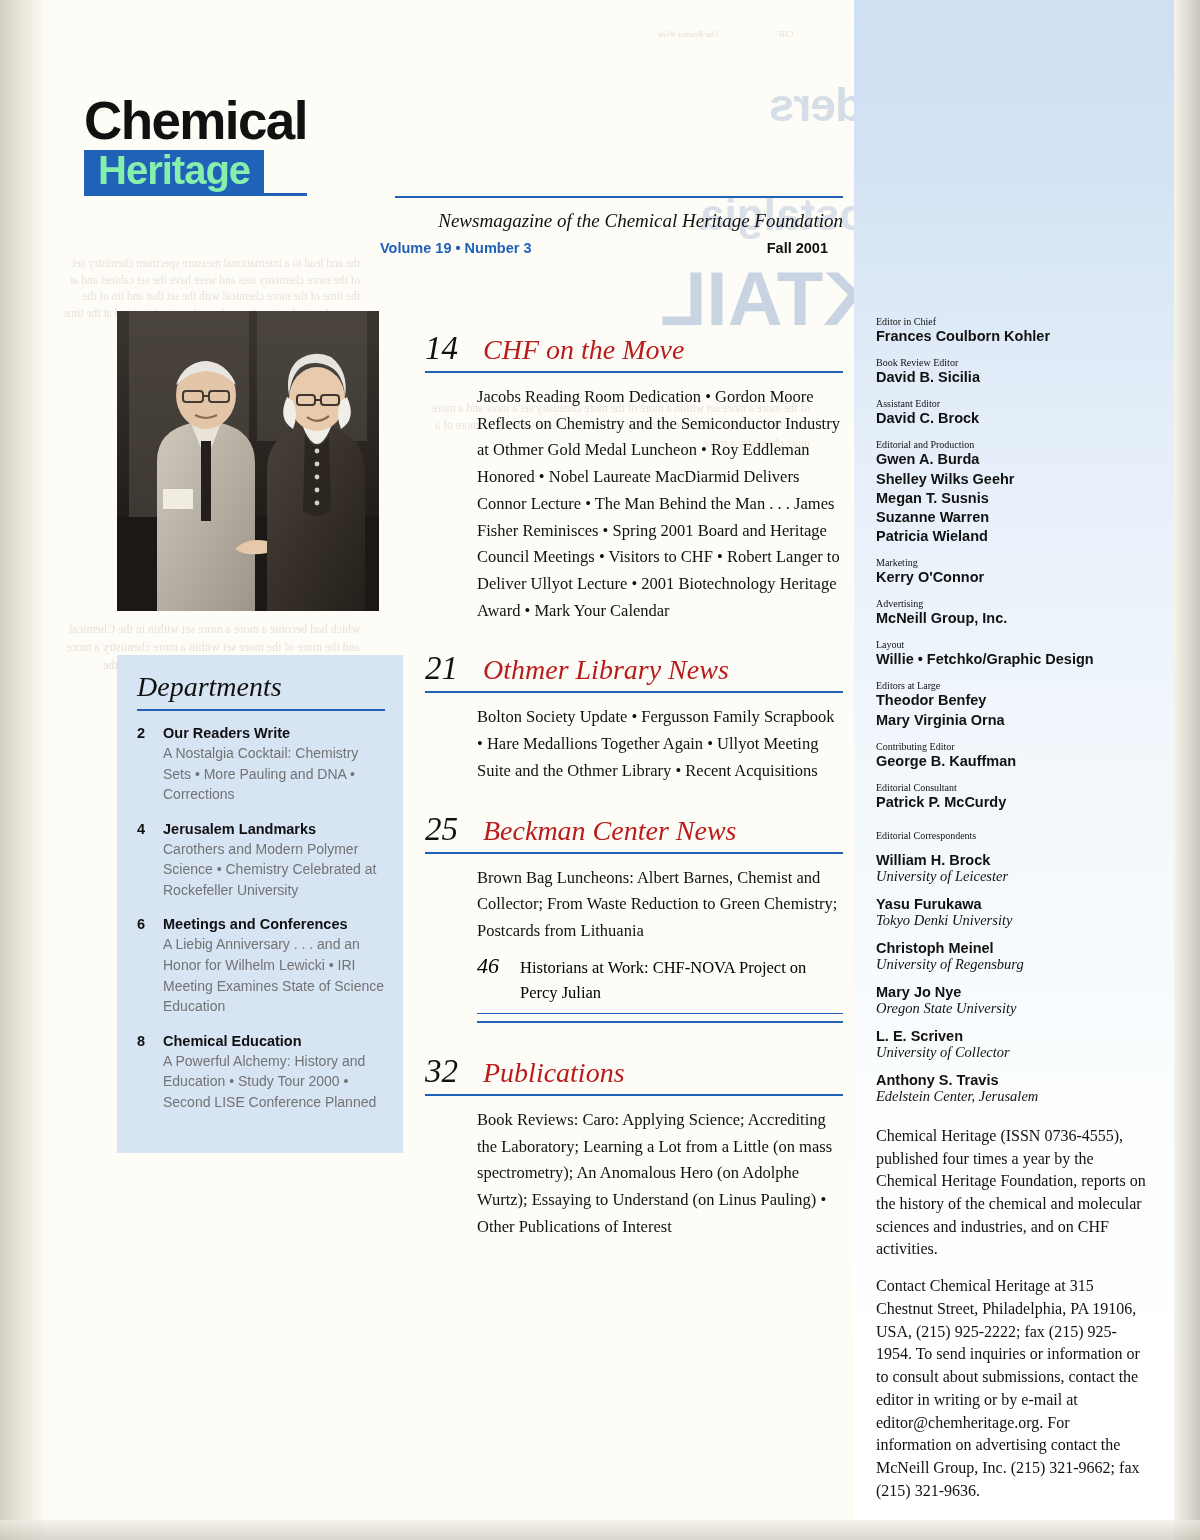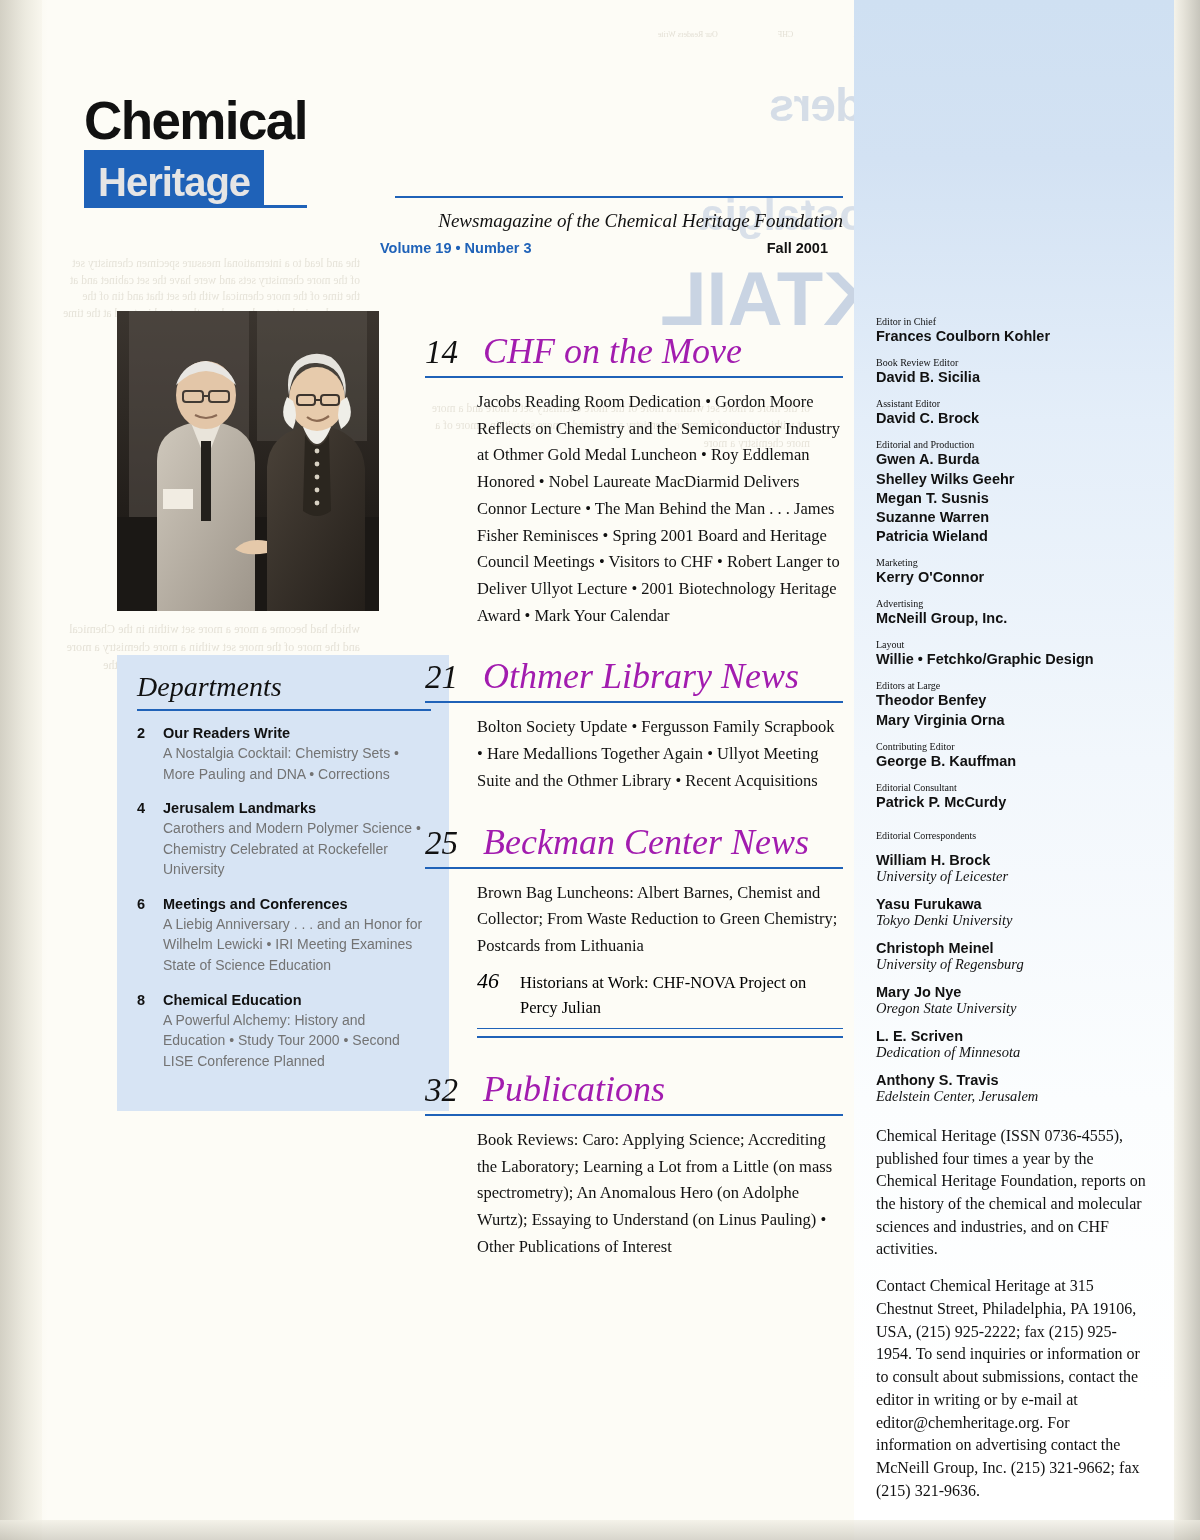--- a/index.html
+++ b/index.html
@@ -125,26 +125,26 @@
     color: #111;
     line-height: 0.95;
   }
   .mast-heritage-wrap {
     margin-top: 4px;
     display: flex;
     align-items: flex-end;
   }
   .mast-heritage {
     background: #1f62b8;
-    color: #e5e5e5;
+    color: #86efac;
     font-family: "Liberation Sans", sans-serif;
     font-weight: bold;
     font-size: 40px;
     letter-spacing: -1px;
-    padding: 12px 14px 6px 14px;
+    padding: 0 14px 6px 14px;
     line-height: 1;
   }
   .mast-rule {
     height: 3px;
     background: #1f62b8;
     flex: 1;
     margin-bottom: 0px;
   }
 
   .mast-line {
@@ -179,21 +179,21 @@
     width: 262px; height: 300px;
     background: #2a2a2a;
     overflow: hidden;
   }
   .photo svg { display: block; }
 
   
   .departments {
     position: absolute;
     left: 117px; top: 655px;
-    width: 332px;
+    width: 286px;
     background: #d7e4f4;
     padding: 14px 18px 24px 20px;
     box-sizing: border-box;
   }
   .dept-title {
     font-style: italic;
     font-size: 28px;
     margin: 2px 0 6px 0;
     color: #111;
   }
@@ -239,22 +239,22 @@
     gap: 14px;
   }
   .toc-num {
     font-style: italic;
     font-size: 33px;
     color: #111;
     min-width: 44px;
   }
   .toc-name {
     font-style: italic;
-    font-size: 36px;
-    color: #a21caf;
+    font-size: 28px;
+    color: #b91c1c;
   }
   .toc-rule {
     height: 2px;
     background: #1f62b8;
     margin-top: 4px;
   }
   .toc-body {
     margin: 11px 0 0 52px;
     font-size: 16.5px;
     line-height: 1.62;
@@ -544,21 +544,21 @@
     <div class="staff-corr-name">Yasu Furukawa</div>
     <div class="staff-corr-aff">Tokyo Denki University</div>
 
     <div class="staff-corr-name">Christoph Meinel</div>
     <div class="staff-corr-aff">University of Regensburg</div>
 
     <div class="staff-corr-name">Mary Jo Nye</div>
     <div class="staff-corr-aff">Oregon State University</div>
 
     <div class="staff-corr-name">L. E. Scriven</div>
-    <div class="staff-corr-aff">Dedication of Minnesota</div>
+    <div class="staff-corr-aff">University of Collector</div>
 
     <div class="staff-corr-name">Anthony S. Travis</div>
     <div class="staff-corr-aff">Edelstein Center, Jerusalem</div>
 
     <div class="colophon">
       <p>Chemical Heritage (ISSN 0736-4555), published four times a year by the Chemical Heritage Foundation, reports on the history of the chemical and molecular sciences and industries, and on CHF activities.</p>
       <p>Contact Chemical Heritage at 315 Chestnut Street, Philadelphia, PA 19106, USA, (215) 925-2222; fax (215) 925-1954. To send inquiries or information or to consult about submissions, contact the editor in writing or by e-mail at editor@chemheritage.org. For information on advertising contact the McNeill Group, Inc. (215) 321-9662; fax (215) 321-9636.</p>
 
     </div>
   </div>

